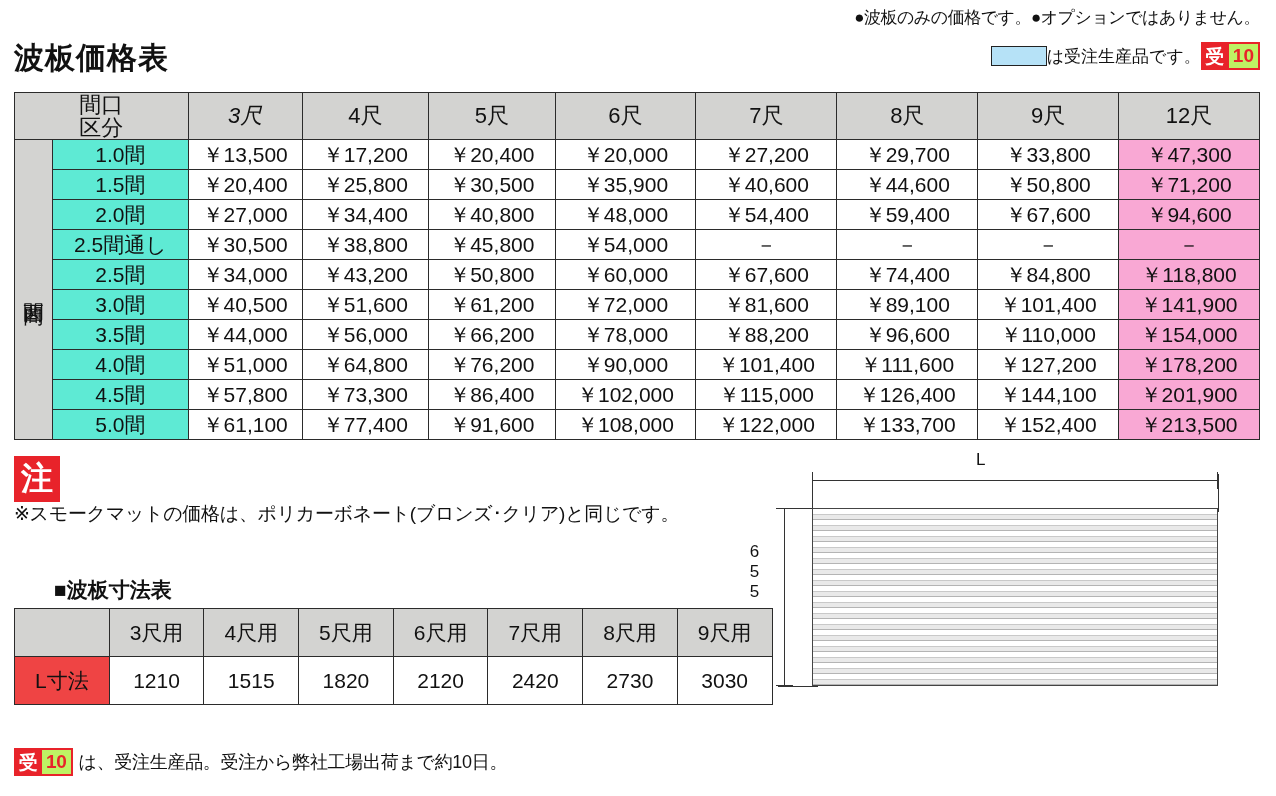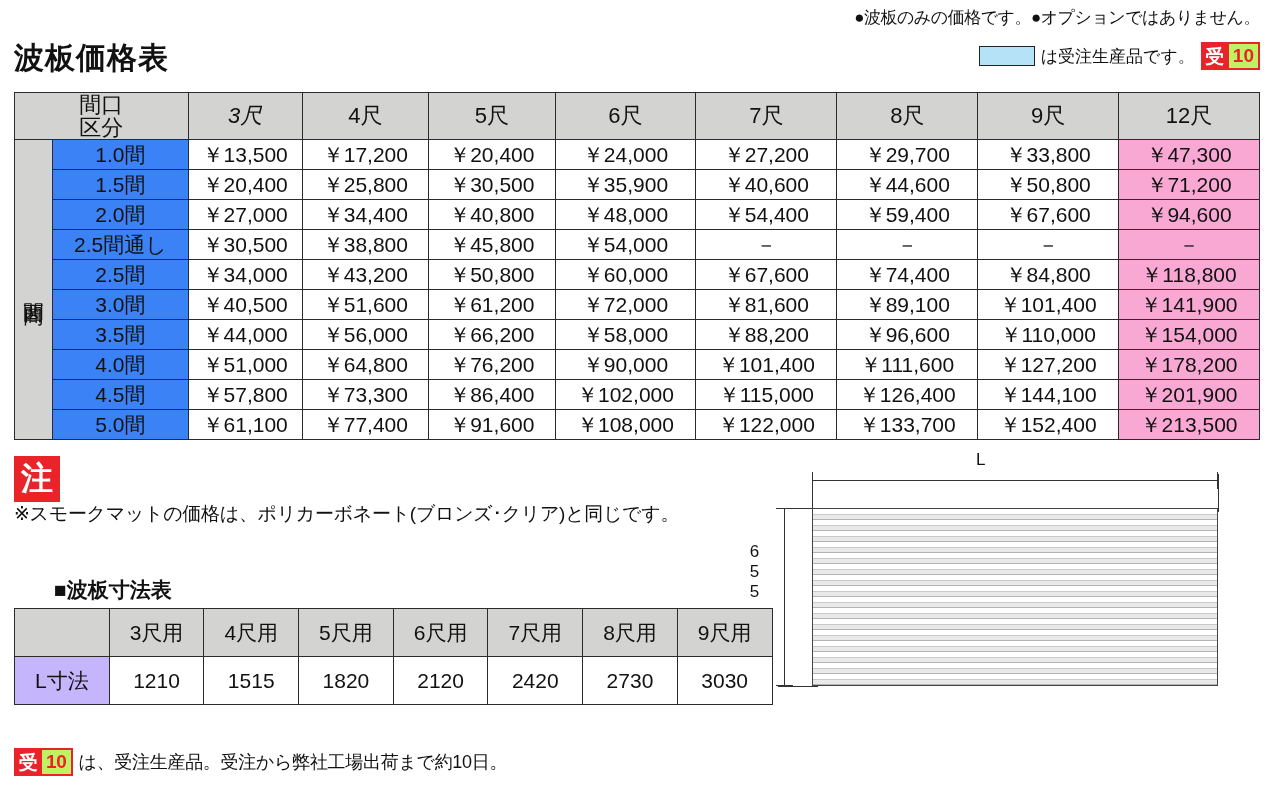--- a/index.html
+++ b/index.html
@@ -34,21 +34,21 @@
     font-weight: bold;
     letter-spacing: 1px;
   }
 
   .legend {
     position: absolute;
     right: 16px;
     top: 42px;
     display: flex;
     align-items: center;
-    gap: 6px;
+    gap: 0;
     font-size: 17px;
     white-space: nowrap;
   }
   .legend-swatch {
     width: 56px;
     height: 20px;
     background: #b6e2f7;
     border: 1px solid #222;
   }
   .badge {
@@ -104,21 +104,21 @@
   }
   th.corner {
     width: 52px;
     font-size: 13px;
     line-height: 1.05;
     padding: 0 2px;
     margin-left: 17px;
   }
   th.maguchi { width: 114px; font-style: italic; }
   td.rowhead {
-    background: #3b82f6;
+    background: #5eead4;
     text-align: center;
     font-size: 21px;
   }
   td.vgroup {
     background: #d3d3d1;
     width: 30px;
     padding: 0;
     font-size: 20px;
     line-height: 1.05;
   }
@@ -178,21 +178,21 @@
   }
   table.dim th, table.dim td {
     border: 1px solid #2b2b2b;
     height: 48px;
     text-align: center;
     padding: 0 20px;
     white-space: nowrap;
   }
   table.dim thead th { background: #d3d3d1; font-weight: normal; }
   table.dim thead th.blank { width: 94px; }
-  table.dim td.rowlabel { background: #c4b5fd; width: 94px; }
+  table.dim td.rowlabel { background: #ef4444; width: 94px; }
 
   
   .drawing {
     position: absolute;
     left: 740px;
     top: 450px;
     width: 500px;
     height: 250px;
   }
   .draw-label-L {
@@ -338,21 +338,21 @@
       </thead>
       <tbody>
         <tr>
           <td class="vgroup" rowspan="10">
               <span>関西間</span>
             </td>
           <td class="rowhead">1.0間</td>
           <td class="num">￥13,500</td>
           <td class="num">￥17,200</td>
           <td class="num">￥20,400</td>
-          <td class="num">￥24,000</td>
+          <td class="num">￥20,000</td>
           <td class="num">￥27,200</td>
           <td class="num">￥29,700</td>
           <td class="num">￥33,800</td>
           <td class="num order">￥47,300</td>
         </tr>
         <tr>
           <td class="rowhead">1.5間</td>
           <td class="num">￥20,400</td>
           <td class="num">￥25,800</td>
           <td class="num">￥30,500</td>
@@ -404,21 +404,21 @@
           <td class="num">￥81,600</td>
           <td class="num">￥89,100</td>
           <td class="num">￥101,400</td>
           <td class="num order">￥141,900</td>
         </tr>
         <tr>
           <td class="rowhead">3.5間</td>
           <td class="num">￥44,000</td>
           <td class="num">￥56,000</td>
           <td class="num">￥66,200</td>
-          <td class="num">￥58,000</td>
+          <td class="num">￥78,000</td>
           <td class="num">￥88,200</td>
           <td class="num">￥96,600</td>
           <td class="num">￥110,000</td>
           <td class="num order">￥154,000</td>
         </tr>
         <tr>
           <td class="rowhead">4.0間</td>
           <td class="num">￥51,000</td>
           <td class="num">￥64,800</td>
           <td class="num">￥76,200</td>

